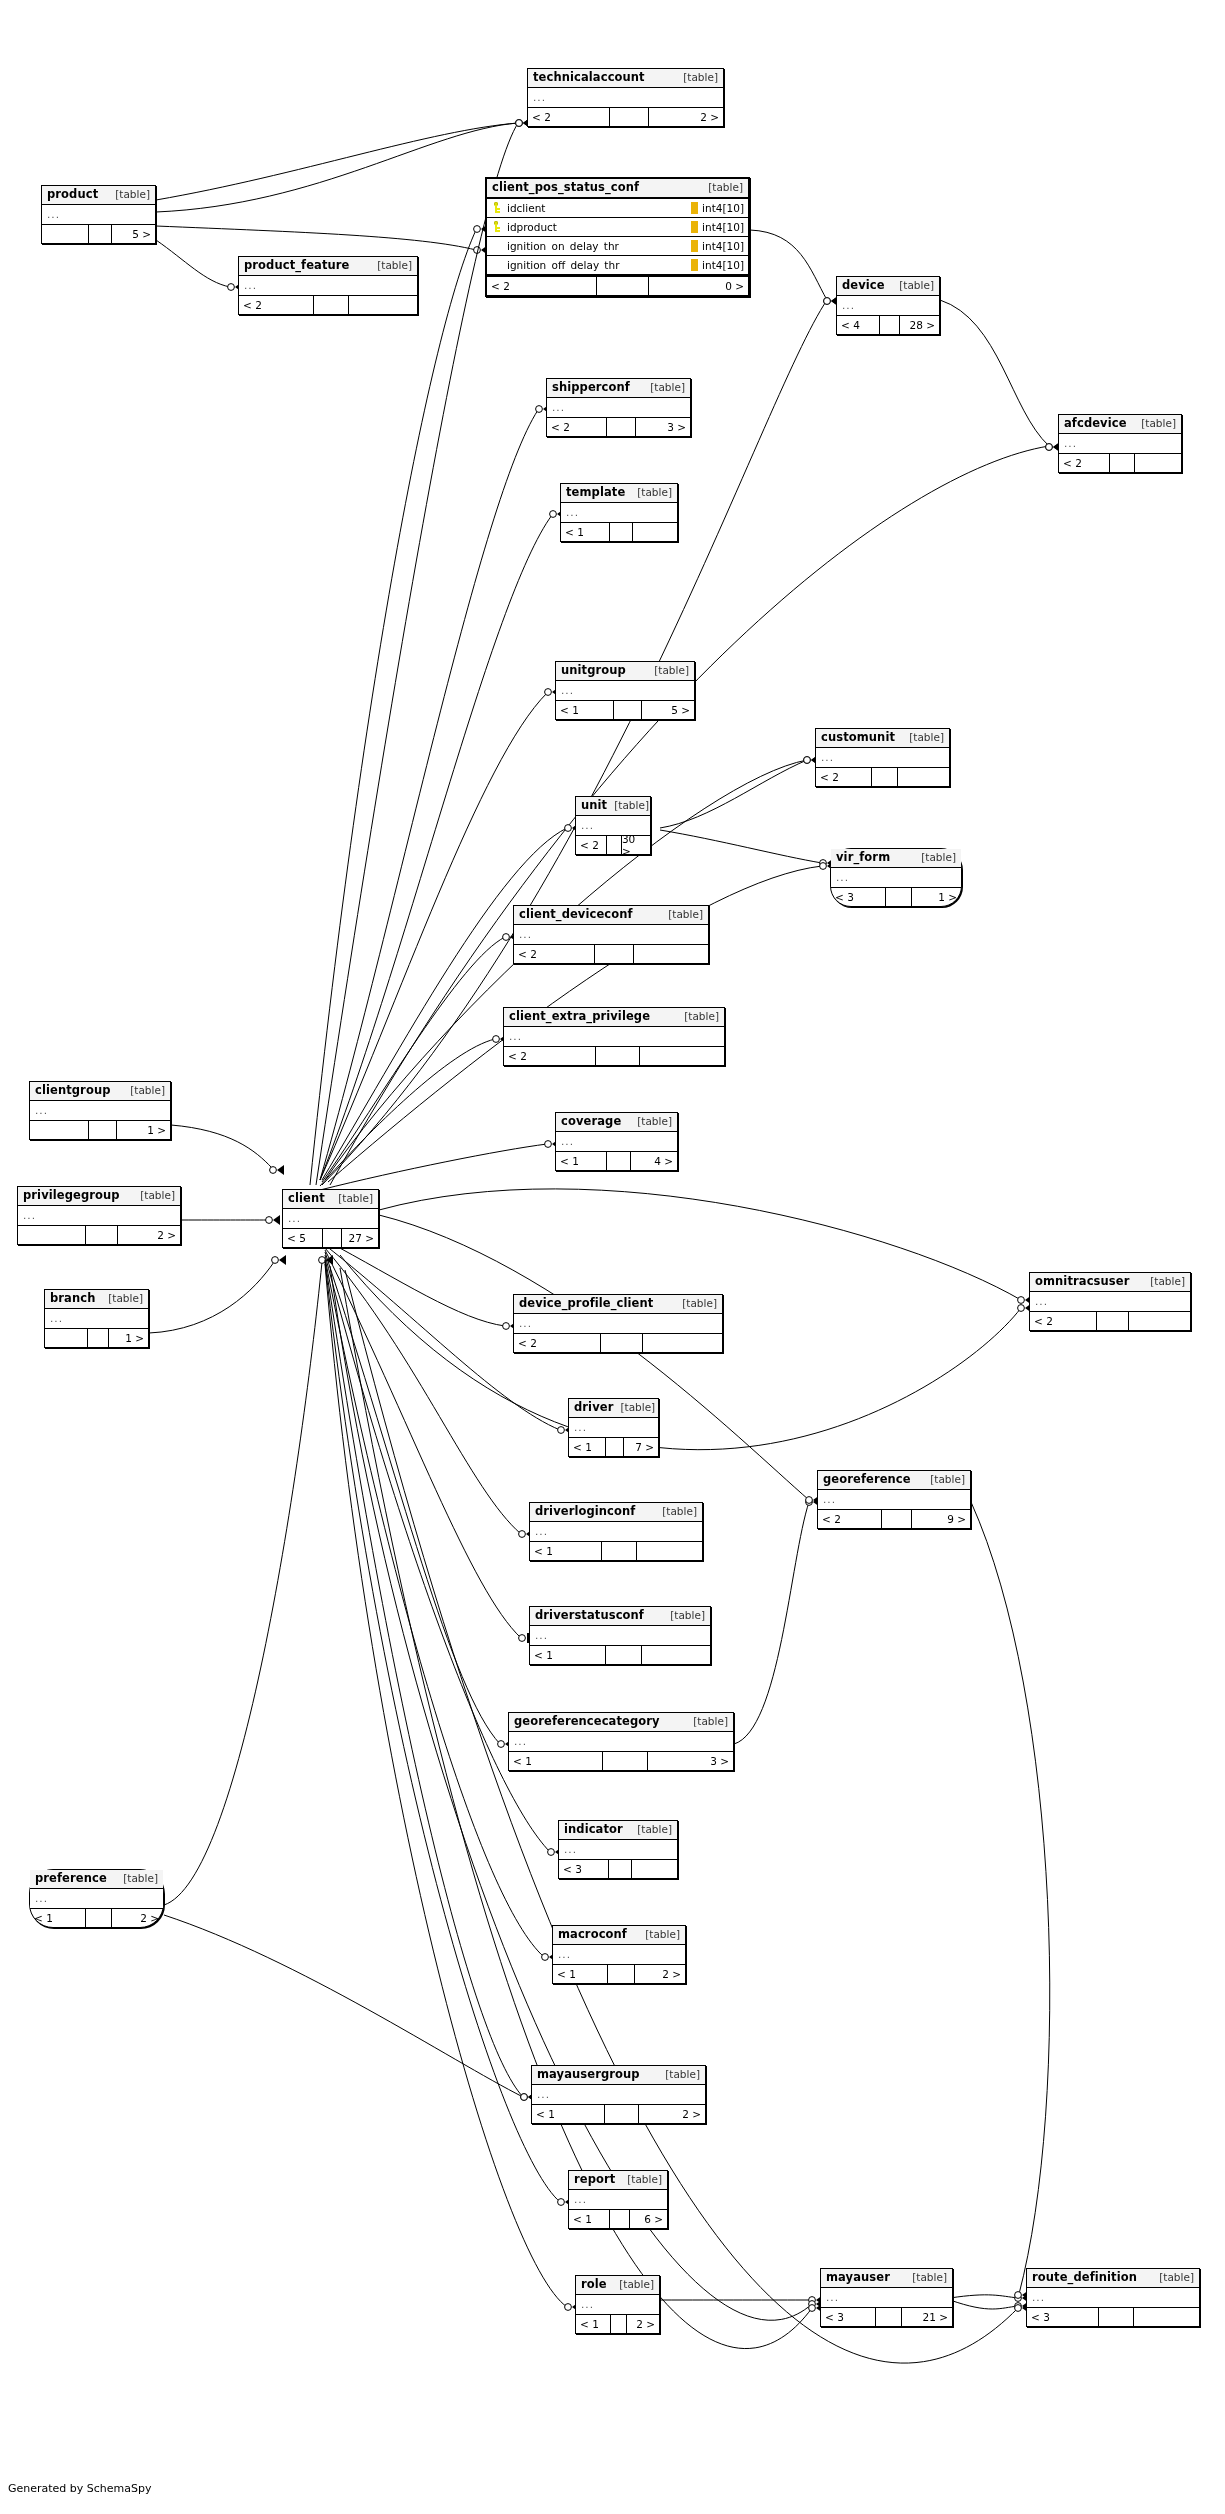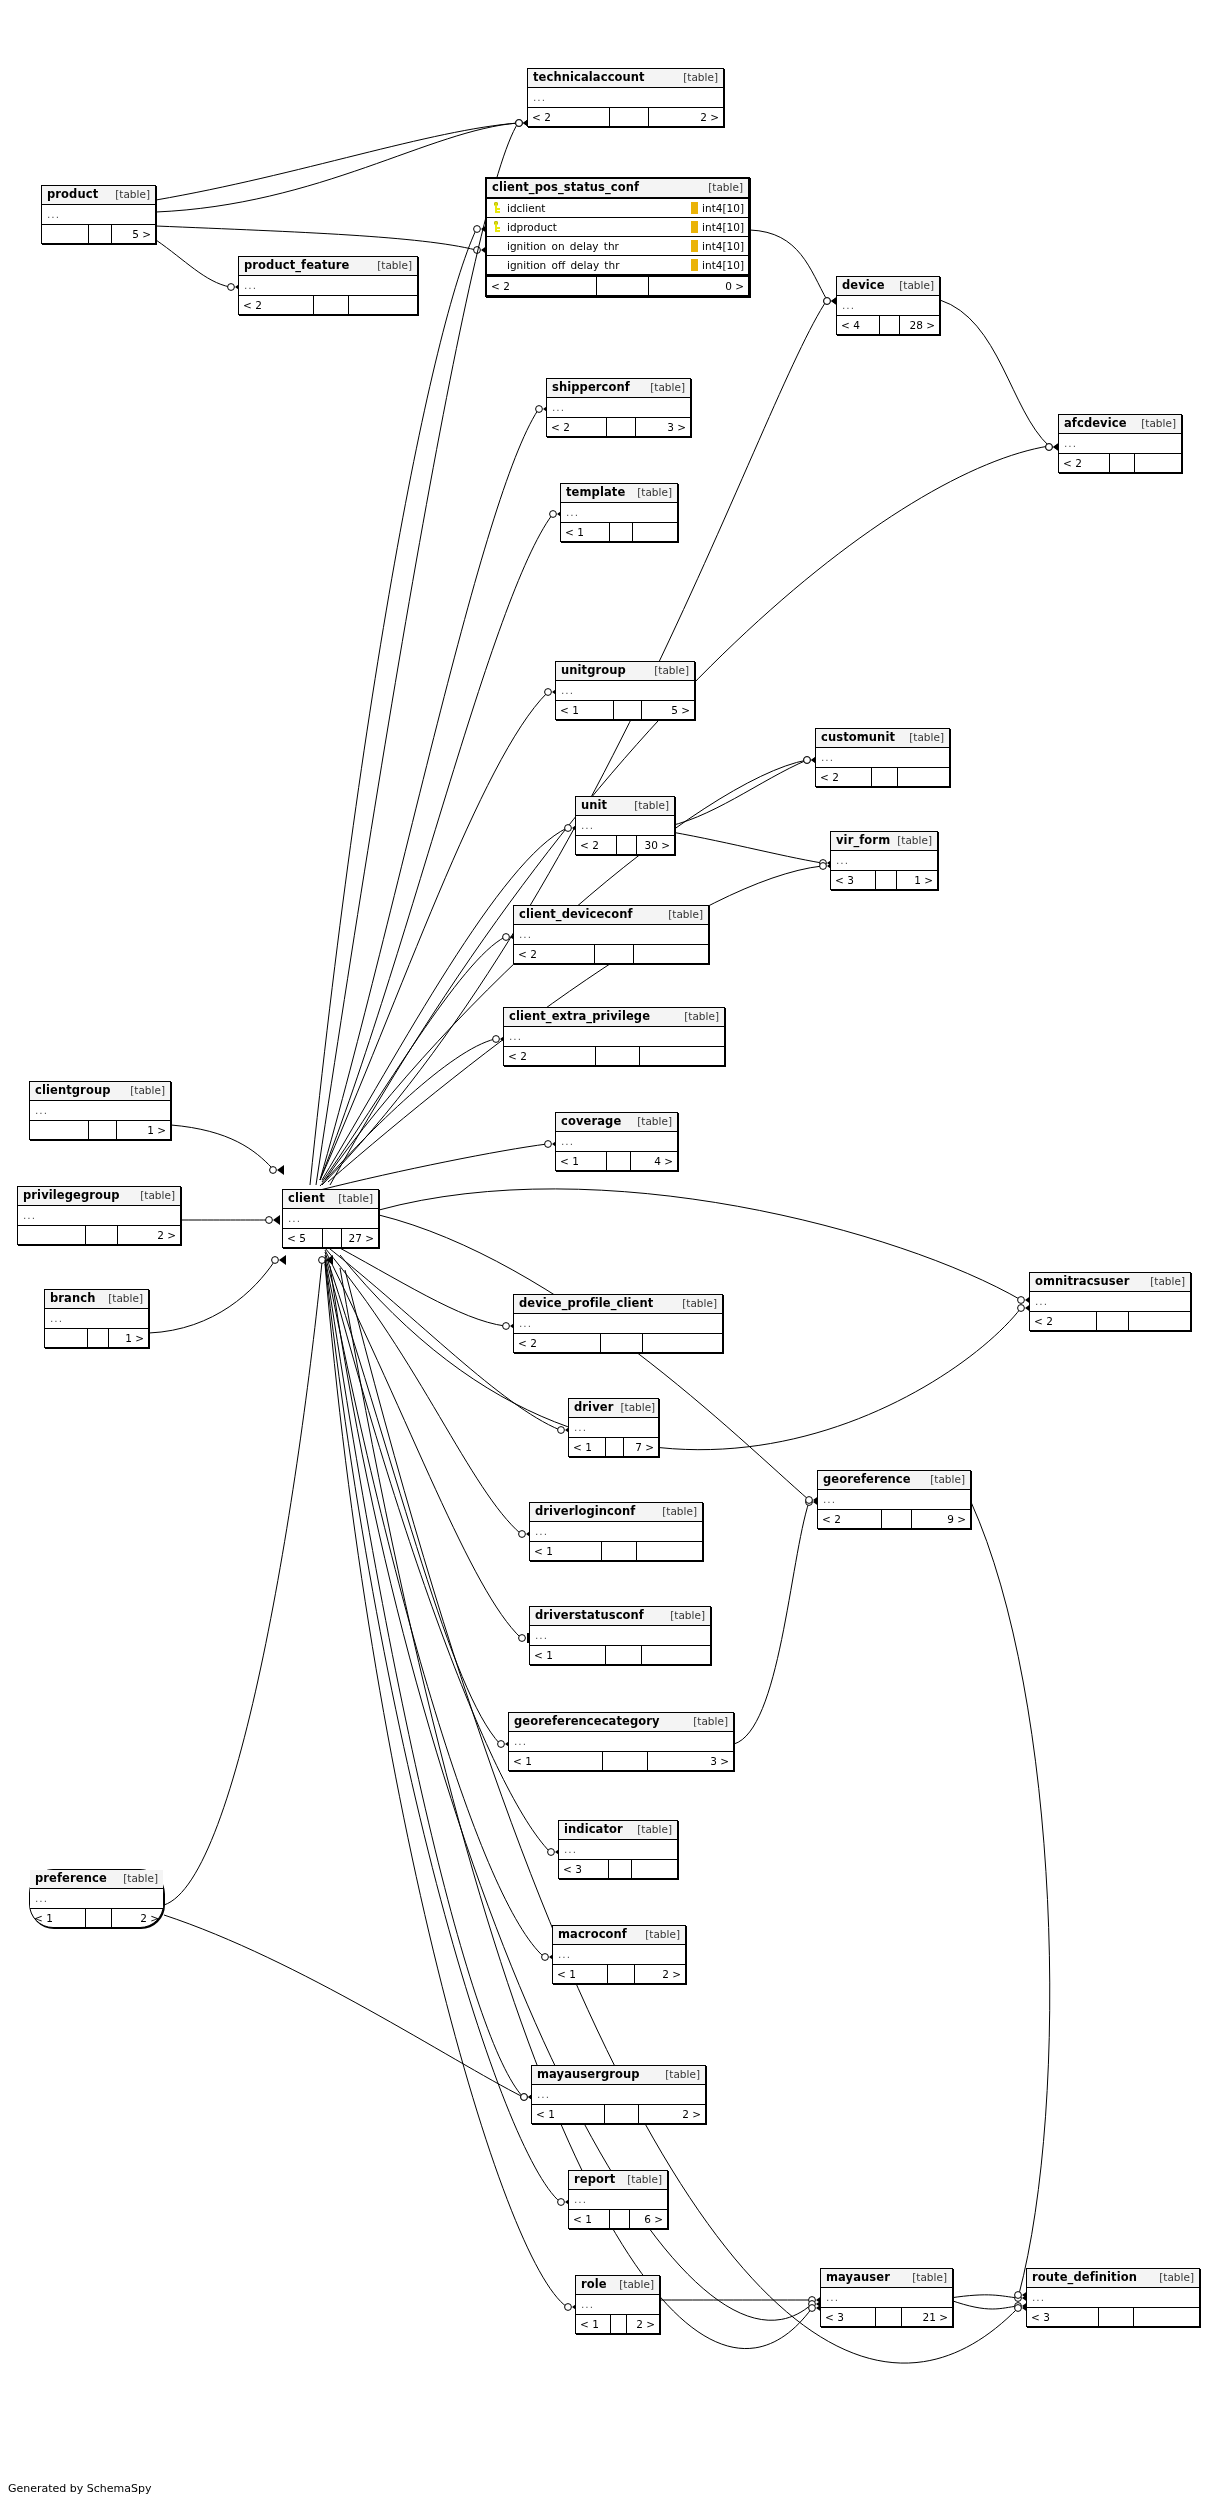--- a/index.html
+++ b/index.html
@@ -474,37 +474,37 @@
           <div class="row">
             <span class="ell">...</span>
           </div>
         </div>
         <div class="foot">
           <span class="f fL">&lt; 2</span>
           <span class="f fM"></span>
           <span class="f fR"></span>
         </div>
       </div>
-      <div class="tbl" style="left: 575px; top: 796px; width: 100px;">
+      <div class="tbl" style="left: 575px; top: 796px; width: 76px;">
         <div class="hdr">
           <span class="nm">unit</span>
           <span class="tag">[table]</span>
         </div>
         <div class="rows">
           <div class="row">
             <span class="ell">...</span>
           </div>
         </div>
         <div class="foot">
           <span class="f fL">&lt; 2</span>
           <span class="f fM"></span>
           <span class="f fR">30 &gt;</span>
         </div>
       </div>
-      <div class="tbl" style="left: 830px; top: 831px; width: 108px;">
+      <div class="tbl" style="left: 830px; top: 848px; width: 132px; border-radius: 21px;">
         <div class="hdr">
           <span class="nm">vir_form</span>
           <span class="tag">[table]</span>
         </div>
         <div class="rows">
           <div class="row">
             <span class="ell">...</span>
           </div>
         </div>
         <div class="foot">

